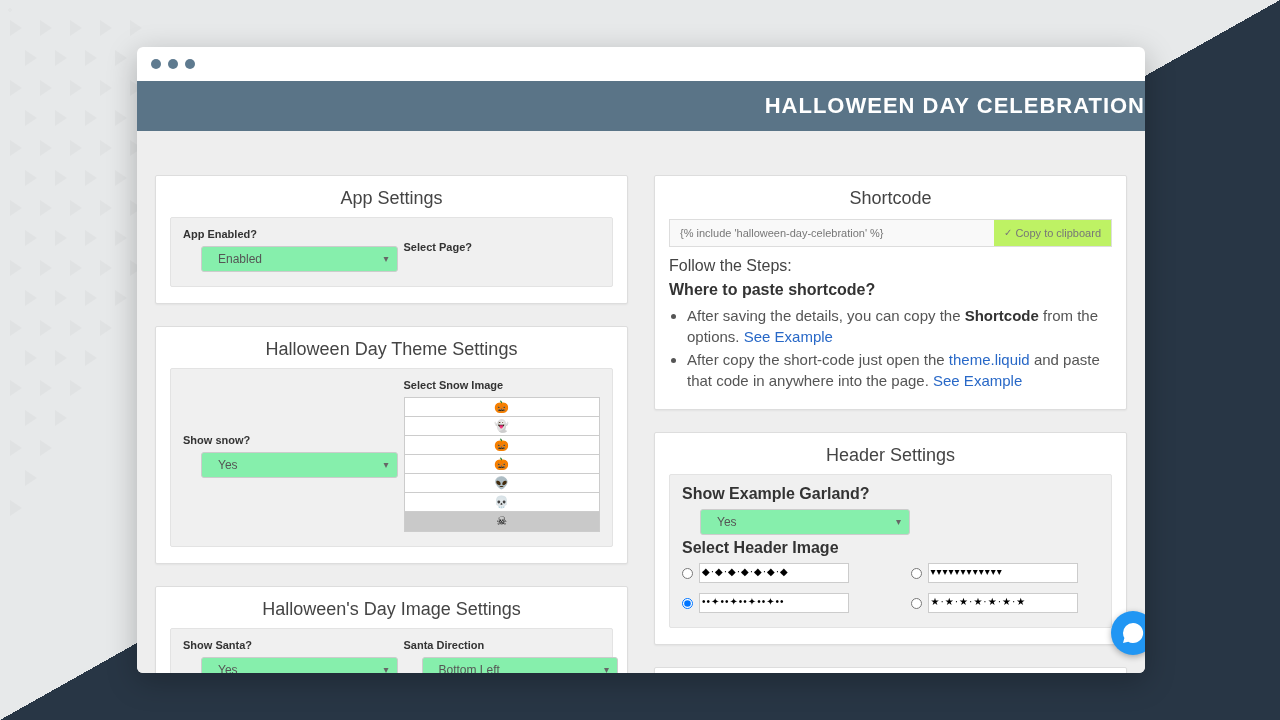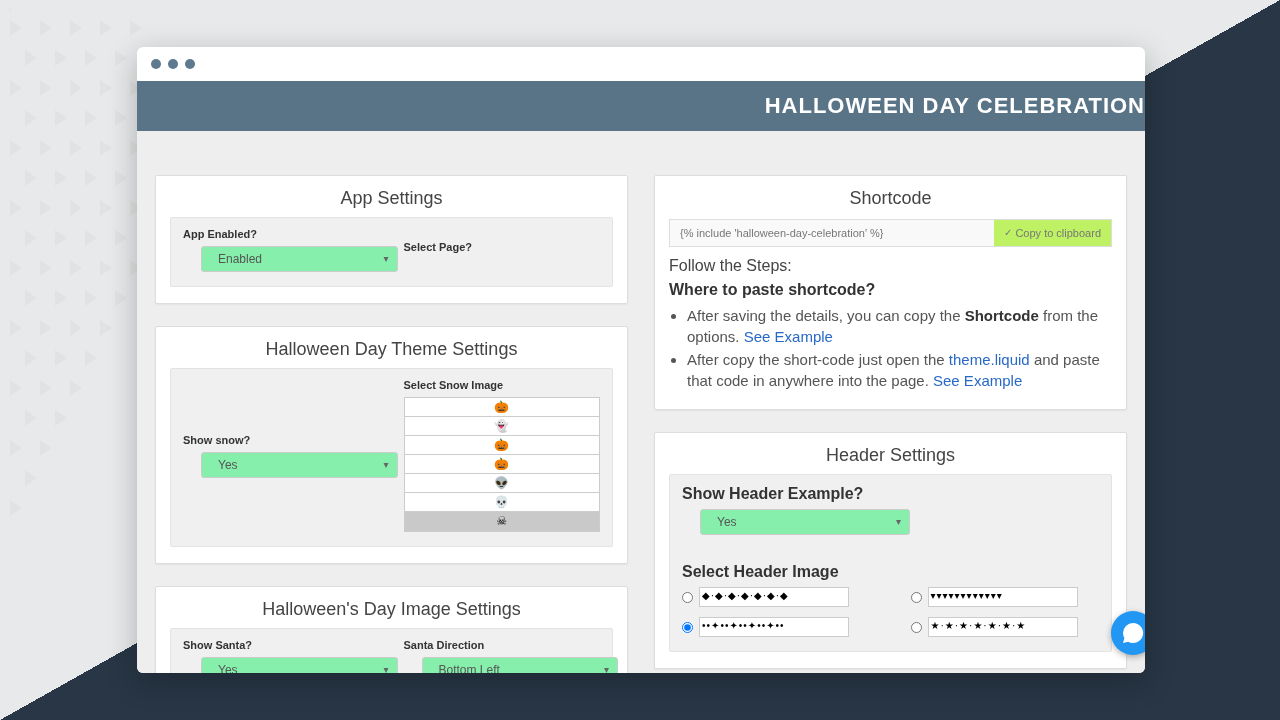--- a/index.html
+++ b/index.html
@@ -261,23 +261,23 @@
           </li>
           <li>
             <span>After copy the short-code just open the </span><a class="link">theme.liquid</a><span> and paste that code in anywhere into the page. </span><a class="link">See Example</a>
           </li>
         </ul>
       </div>
 
       <div class="panel">
         <h2>Header Settings</h2>
         <div class="inner">
-          <label class="sub" style="font-weight:700">Show Header Example?</label>
+          <label class="sub" style="font-weight:700">Show Example Garland?</label>
           <div class="select" style="width:210px">Yes</div>
-          <label class="sub" style="margin-top:28px; display:block">Select Header Image</label>
+          <label class="sub" style="margin-top:4px; display:block">Select Header Image</label>
           <div class="radio-grid" id="garland-grid">
               <label class="radio-opt">
                 <input type="radio" name="garland" style="">
                 <span class="garland">
                   <span>◆·◆·◆·◆·◆·◆·◆</span>
                 </span>
               </label>
               <label class="radio-opt">
                 <input type="radio" name="garland" style="">
                 <span class="garland">

